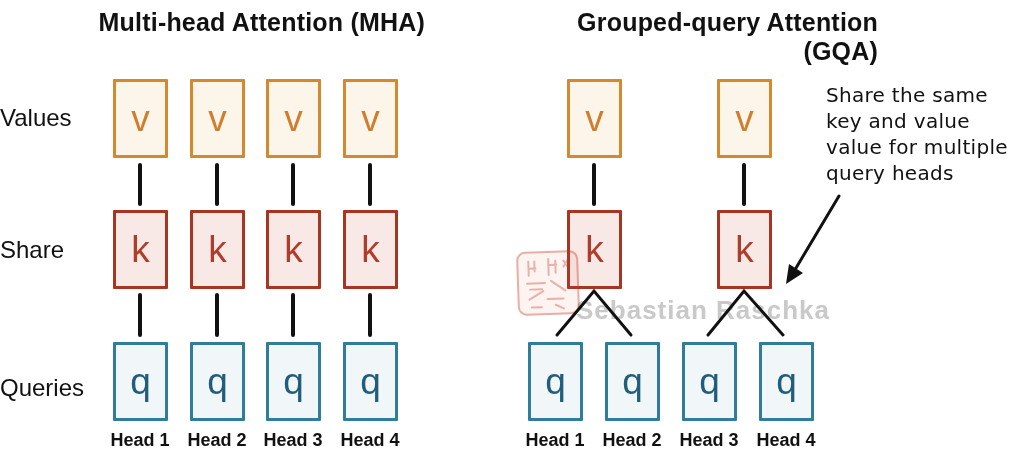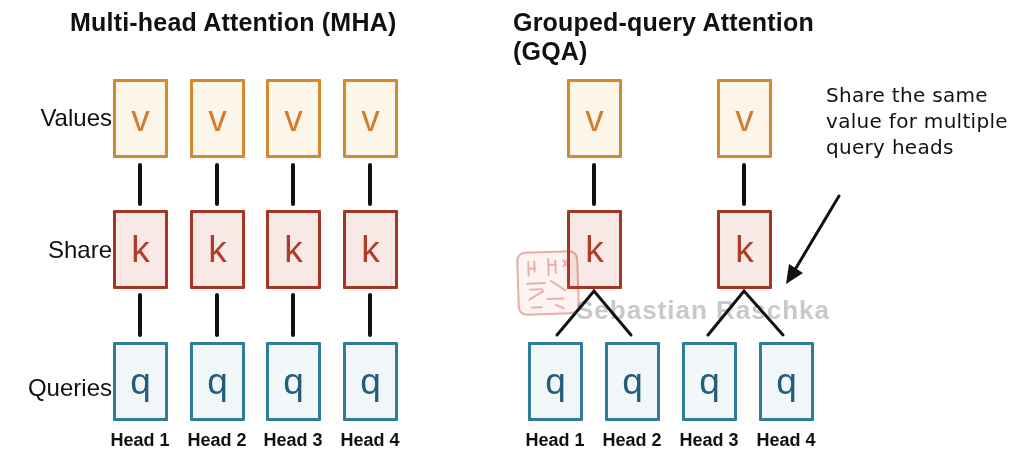--- a/index.html
+++ b/index.html
@@ -6,27 +6,27 @@
   #canvas{
     position:relative;
     width:1023px;height:474px;
     background:#ffffff;
     font-family:"Liberation Sans", sans-serif;
     overflow:hidden;
   }
   .title{
     position:absolute;top:8px;
     font-size:25px;font-weight:bold;color:#111;
-    text-align:left;letter-spacing:0.2px;
+    text-align:right;letter-spacing:0.2px;
   }
   .title.mha{left:70px;width:355px;}
   .title.gqa{left:513px;width:365px;}
   .row-label{
     position:absolute;left:0;width:112px;
-    font-size:24px;color:#111;text-align:right;
+    font-size:24px;color:#111;text-align:left;
   }
   .box{
     position:absolute;width:55px;height:79px;
     box-sizing:border-box;border:3px solid #000;
     display:flex;align-items:center;justify-content:center;
     font-size:37px;line-height:1;z-index:2;
     border-radius:1px;
   }
   .box.v{border-color:var(--value-border);background:var(--value-fill);color:var(--value-text);}
   .box.k{border-color:var(--key-border);background:var(--key-fill);color:var(--key-text);}
@@ -159,20 +159,21 @@
       <span>q</span>
     </div>
 
   <div class="head-label" style="left:513px;">Head 1</div>
   <div class="head-label" style="left:590px;">Head 2</div>
   <div class="head-label" style="left:667px;">Head 3</div>
   <div class="head-label" style="left:744px;">Head 4</div>
 
   <div class="note">
     <div>Share the same</div>
+    <div>key and value</div>
     <div>value for multiple</div>
     <div>query heads</div>
   </div>
 
   <div class="watermark">Sebastian Raschka</div>
 
   <div class="stamp">
     <svg viewBox="0 0 58 60">
       <g stroke="#c0392b" stroke-width="2" fill="none" stroke-linecap="round">
         <path d="M10 8 v14 M16 8 v10 M10 15 h7"></path>

